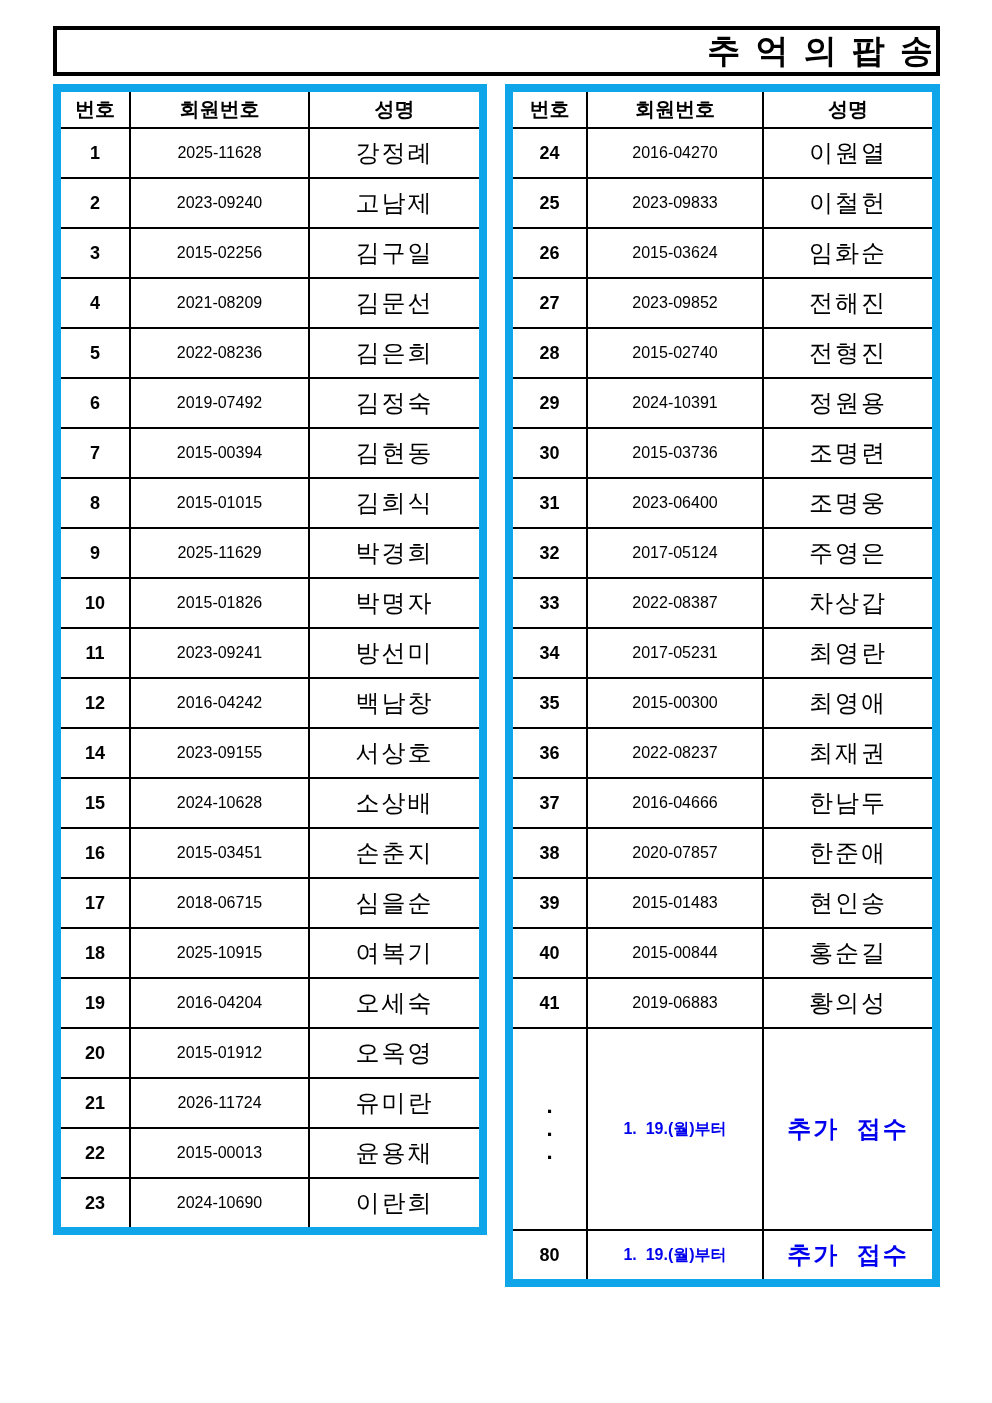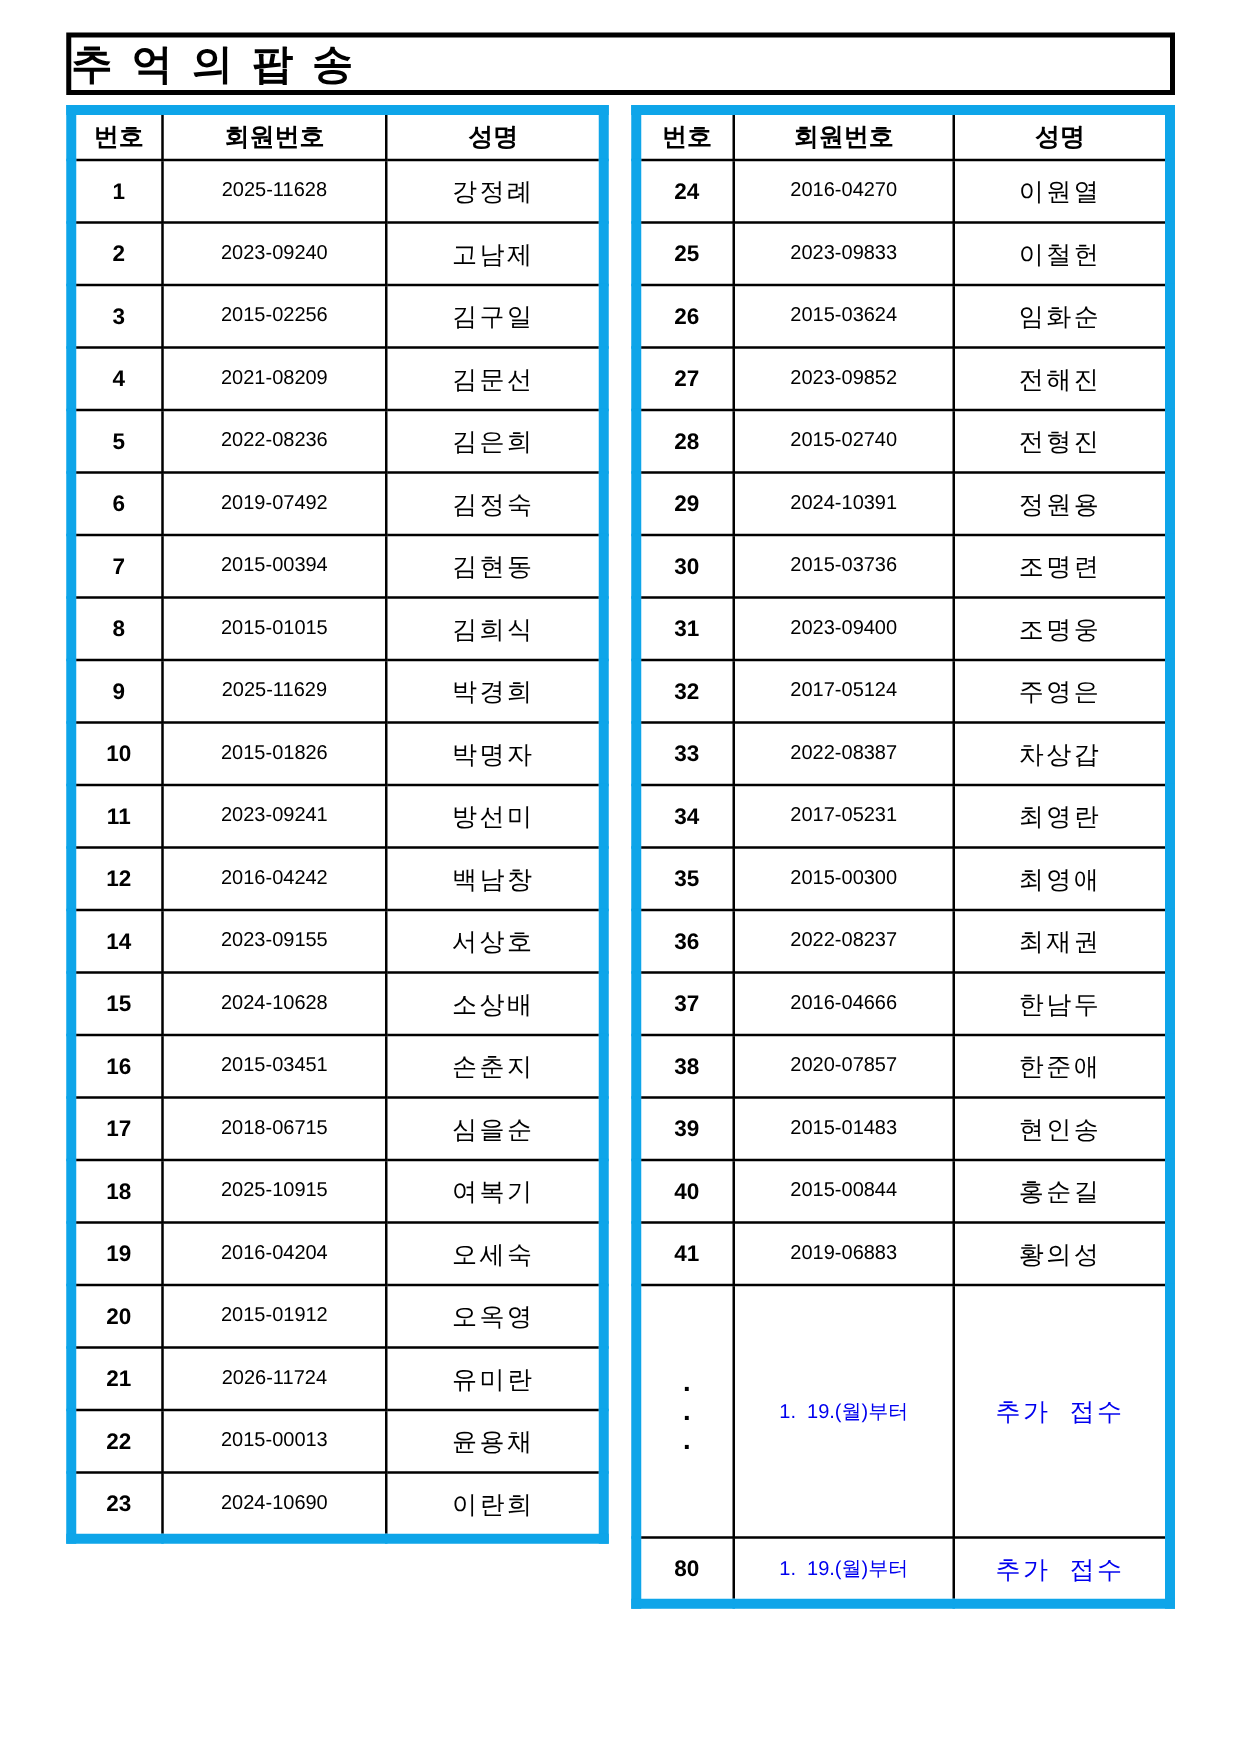--- a/index.html
+++ b/index.html
@@ -22,21 +22,21 @@
   .title-box {
     position: absolute;
     left: 53px;
     top: 26px;
     width: 887px;
     height: 50px;
     border: 4px solid #000000;
     box-sizing: border-box;
     display: flex;
     align-items: center;
-    justify-content: flex-start;
+    justify-content: flex-end;
   }
   .title-box .title-text {
     font-size: 33px;
     font-weight: bold;
     letter-spacing: 3px;
     white-space: pre;
   }
   .member-table {
     position: absolute;
     border-collapse: collapse;
@@ -67,26 +67,26 @@
   .member-table.left  col.c-name { width: 174px; }
   .member-table.right col.c-no   { width: 78px;  }
   .member-table.right col.c-id   { width: 176px; }
   .member-table.right col.c-name { width: 173px; }
 
   td.no {
     font-size: 18px;
     font-weight: bold;
   }
   td.id   { font-size: 16px; }
-  td.name { font-size: 20px; letter-spacing: 2px; }
+  td.name { font-size: 24px; letter-spacing: 2px; }
 
   tr.blue td.id,
   tr.blue td.name {
     color: var(--accent-blue, #0000EE);
-    font-weight: normal;
+    font-weight: bold;
   }
   tr.tall td { height: 200px; }
 
   td.dots {
     font-weight: bold;
   }
   td.dots .dot {
     font-size: 22px;
     line-height: 10px;
     height: 10px;
@@ -274,21 +274,21 @@
           <td class="id">2024-10391</td>
           <td class="name">정원용</td>
         </tr>
         <tr>
           <td class="no">30</td>
           <td class="id">2015-03736</td>
           <td class="name">조명련</td>
         </tr>
         <tr>
           <td class="no">31</td>
-          <td class="id">2023-09400</td>
+          <td class="id">2023-06400</td>
           <td class="name">조명웅</td>
         </tr>
         <tr>
           <td class="no">32</td>
           <td class="id">2017-05124</td>
           <td class="name">주영은</td>
         </tr>
         <tr>
           <td class="no">33</td>
           <td class="id">2022-08387</td>

